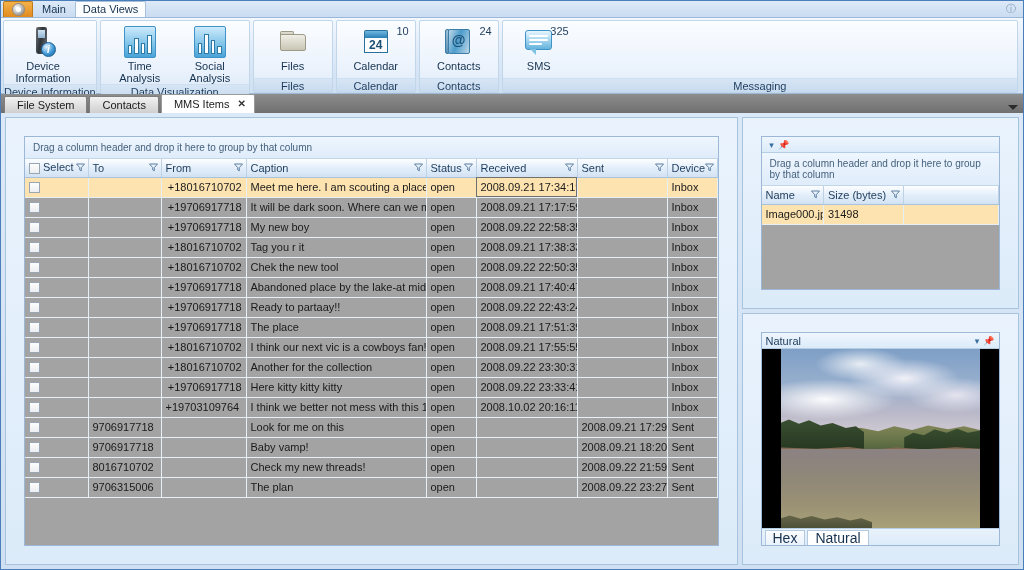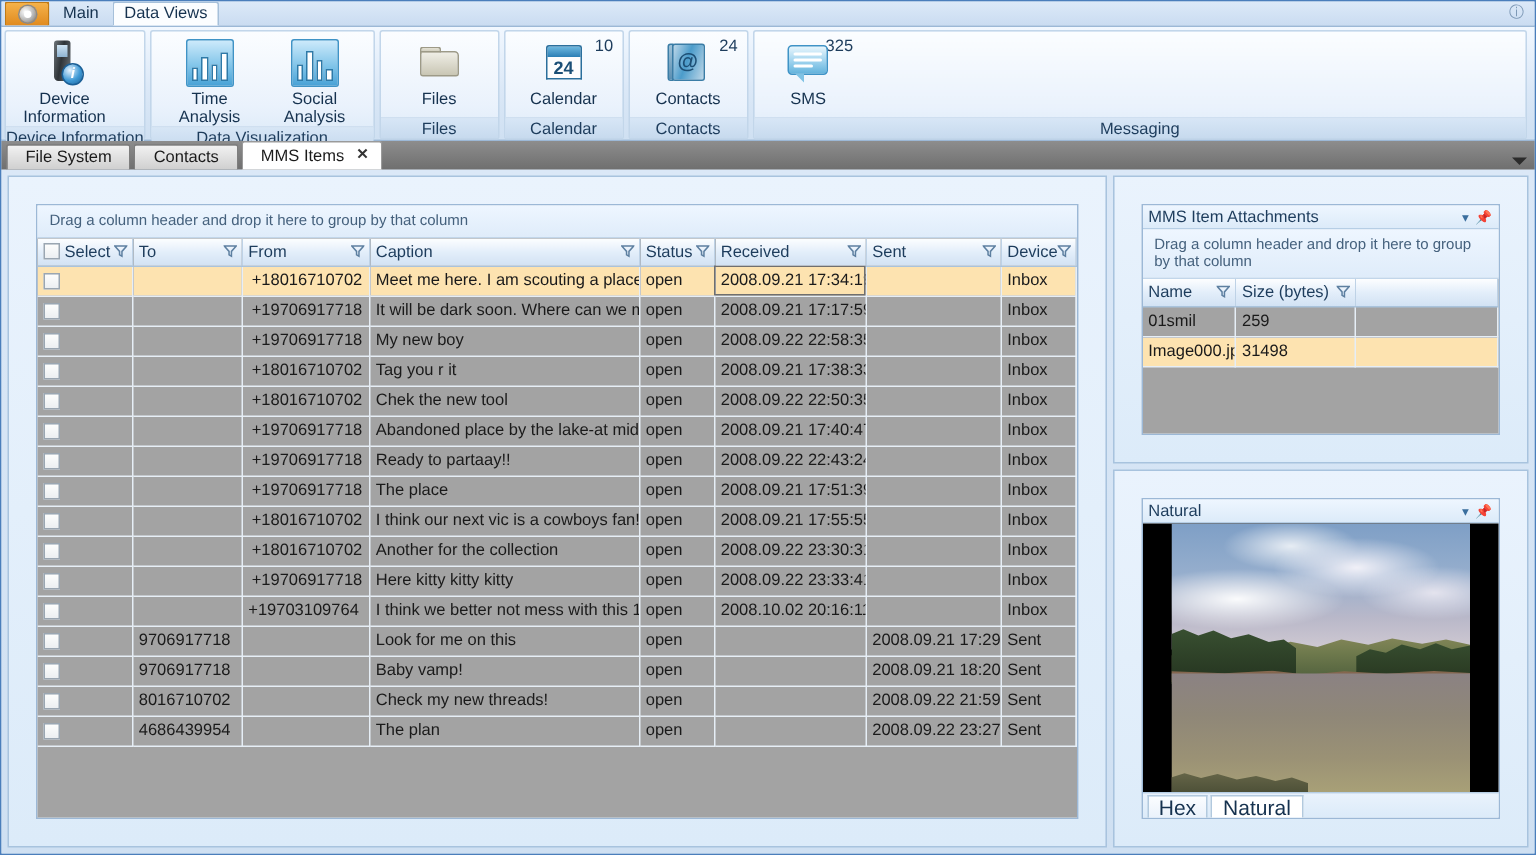--- a/index.html
+++ b/index.html
@@ -735,41 +735,40 @@
                   <td style="text-align: right;"></td>
                   <td>Check my new threads!</td>
                   <td>open</td>
                   <td></td>
                   <td>2008.09.22 21:59:57</td>
                   <td>Sent</td>
                   <td></td>
                 </tr>
                 <tr>
                   <td><span class="ckbox"></span></td>
-                  <td>4686439954</td>
+                  <td>9706315006</td>
                   <td style="text-align: right;"></td>
                   <td>The plan</td>
                   <td>open</td>
                   <td></td>
                   <td>2008.09.22 23:27:11</td>
                   <td>Sent</td>
                   <td></td>
                 </tr>
               </tbody>
           </table>
         </div>
       </div>
     </div>
 
     <div class="right">
 
       <div class="panel-outer" style="flex:0 0 192px">
         <div class="panel" style="flex:1;min-height:0">
           <div class="panel-hdr">
-            <span class="ttl">MMS Item Attachments</span>
             <span class="btn">▾</span>
             <span class="btn">📌</span>
           </div>
           <div class="groupbar">Drag a column header and drop it here to group by that column</div>
           <div class="grid">
             <table class="g agrid">
               <colgroup>
                   <col style="width:62px">
                   <col style="width:80px">
                   <col>
@@ -785,25 +784,20 @@
                   <th>
                     <span>Size (bytes)</span>
                     <svg class="fil" width="9" height="9" viewBox="0 0 9 9">
                         <path d="M0.5 1h8L5.3 4.6v3.2L3.7 6.9V4.6z" fill="none" stroke="#5d7fa0"></path>
                       </svg>
                   </th>
                   <th></th>
                 </tr>
               </thead>
               <tbody id="att-body">
-                  <tr>
-                    <td>01smil</td>
-                    <td>259</td>
-                    <td></td>
-                  </tr>
                   <tr class="sel">
                     <td>Image000.jpg</td>
                     <td>31498</td>
                     <td></td>
                   </tr>
                 </tbody>
             </table>
           </div>
         </div>
       </div>

